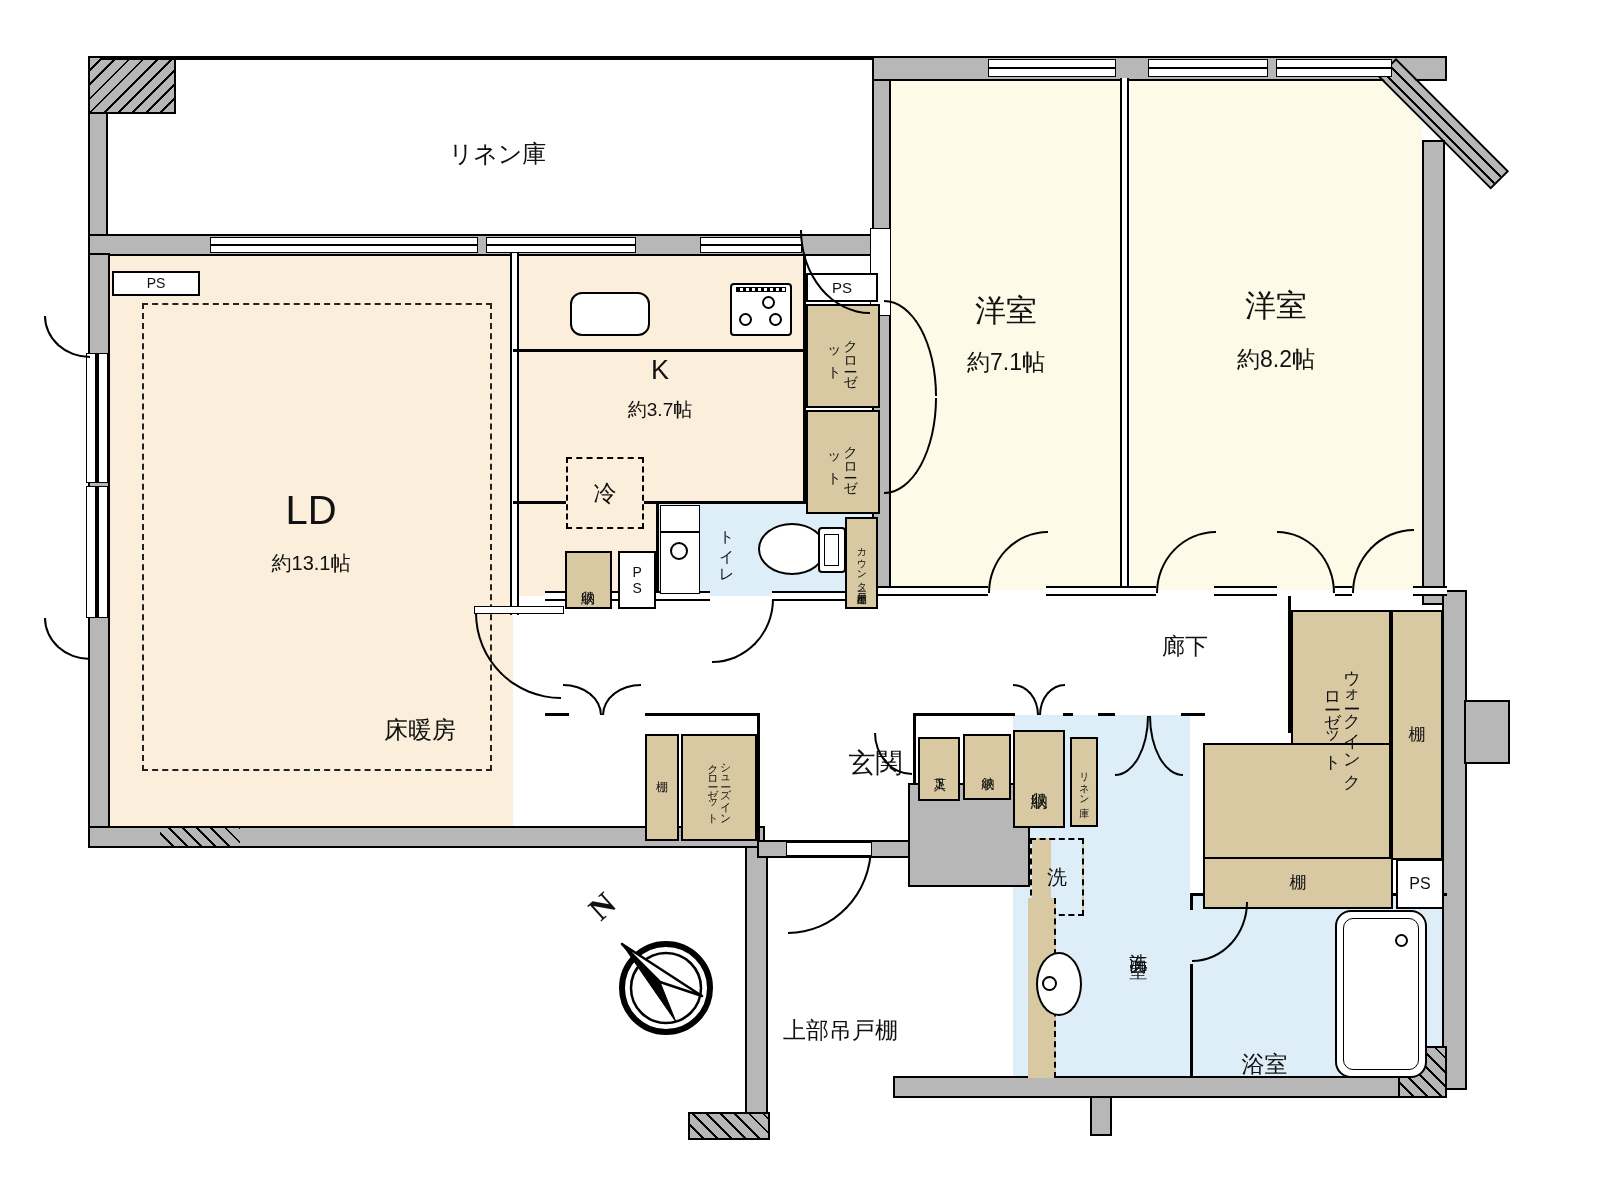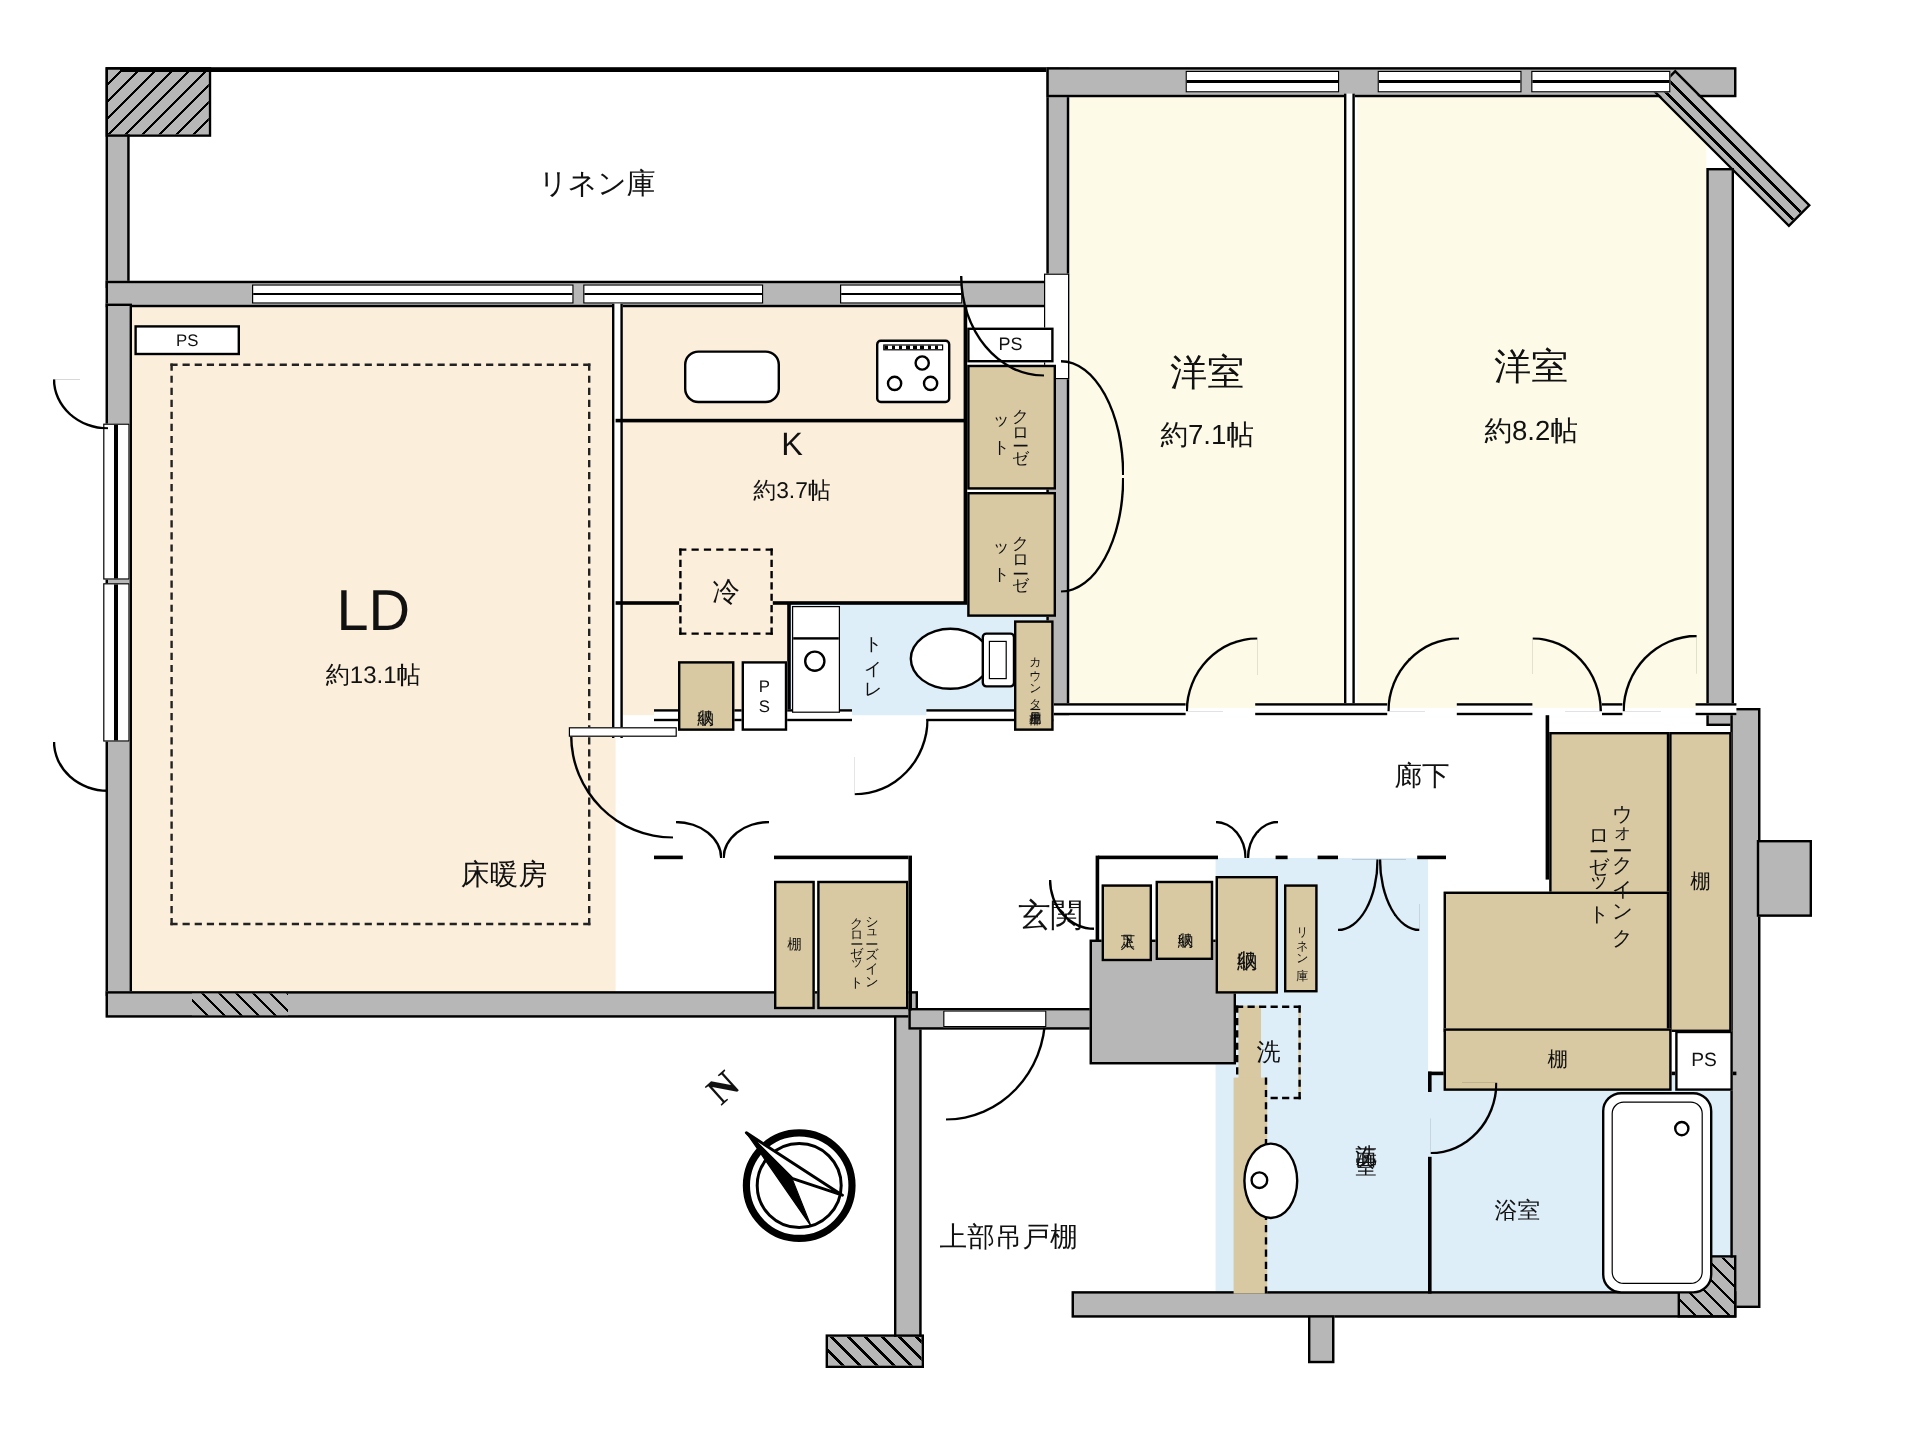--- a/index.html
+++ b/index.html
@@ -157,21 +157,21 @@
   </div>
   <div class="box lbl" style="left:845px;top:503px;width:33px;height:92px;">
       <span class="v" style="font-size:10px;height:58px;letter-spacing:0;">カウンター上部吊戸棚</span>
     </div>
 
   <div class="box lbl" style="left:565px;top:537px;width:47px;height:58px;">
       <span class="v" style="font-size:14px;height:40px;letter-spacing:0;">収納</span>
     </div>
 
   <div class="dash-rect" style="left:142px;top:303px;width:350px;height:468px;"></div>
-  <div class="lbl" style="left:231px;top:490px;width:160px;height:40px;font-size:48px;">LD</div>
+  <div class="lbl" style="left:231px;top:490px;width:160px;height:40px;font-size:40px;">LD</div>
   <div class="lbl" style="left:221px;top:548px;width:180px;height:30px;font-size:20px;">約13.1帖</div>
   <div class="lbl" style="left:355px;top:715px;width:130px;height:30px;font-size:24px;">床暖房</div>
 
   <div class="lbl" style="left:580px;top:355px;width:160px;height:32px;font-size:27px;">K</div>
   <div class="lbl" style="left:570px;top:398px;width:180px;height:24px;font-size:19px;">約3.7帖</div>
 
   <div class="lbl" style="left:926px;top:293px;width:160px;height:36px;font-size:31px;">洋室</div>
   <div class="lbl" style="left:916px;top:348px;width:180px;height:28px;font-size:23px;">約7.1帖</div>
   <div class="lbl" style="left:1196px;top:288px;width:160px;height:36px;font-size:31px;">洋室</div>
   <div class="lbl" style="left:1186px;top:345px;width:180px;height:28px;font-size:23px;">約8.2帖</div>
@@ -216,21 +216,21 @@
   <div class="box box-dash lbl" style="left:1030px;top:824px;width:54px;height:78px;background:linear-gradient(90deg,var(--c-storage) 0 38%,var(--c-water) 38% 100%);font-size:20px;">
       <span>洗</span>
     </div>
   <div class="abs f-tan" style="left:1028px;top:898px;width:28px;height:180px;border-right:2px dashed #000;"></div>
   <div class="fix" style="left:1036px;top:952px;width:46px;height:64px;border-radius:50%;border-width:2.5px;">
      <span class="abs" style="left:4px;top:22px;width:15px;height:15px;border:2.5px solid #000;border-radius:50%;"></span>
   </div>
   <div class="lbl" style="left:1108px;top:885px;width:60px;height:120px;">
       <span class="v" style="font-size:18px;height:90px;letter-spacing:4px;">洗面室</span>
     </div>
-  <div class="lbl" style="left:1222px;top:996px;width:85px;height:28px;font-size:19px;">浴室</div>
+  <div class="lbl" style="left:1222px;top:1050px;width:85px;height:28px;font-size:23px;">浴室</div>
   <div class="fix" style="left:1335px;top:910px;width:92px;height:168px;border-radius:16px;border-width:2.5px;">
      <span class="abs" style="left:6px;top:6px;width:76px;height:152px;border:1.8px solid #000;border-radius:10px;"></span>
      <span class="abs" style="left:58px;top:22px;width:13px;height:13px;border:2px solid #000;border-radius:50%;"></span>
   </div>
 
   <div class="arc arc-bl" style="left:475px;top:613px;width:86px;height:86px;"></div>
   <div class="win" style="left:474px;top:606px;width:90px;height:8px;"></div>
   <div class="arc arc-bl" style="left:800px;top:230px;width:70px;height:84px;"></div>
   <div class="arc arc-tr" style="left:884px;top:300px;width:53px;height:96px;"></div>
   <div class="arc arc-br" style="left:884px;top:398px;width:53px;height:96px;"></div>

